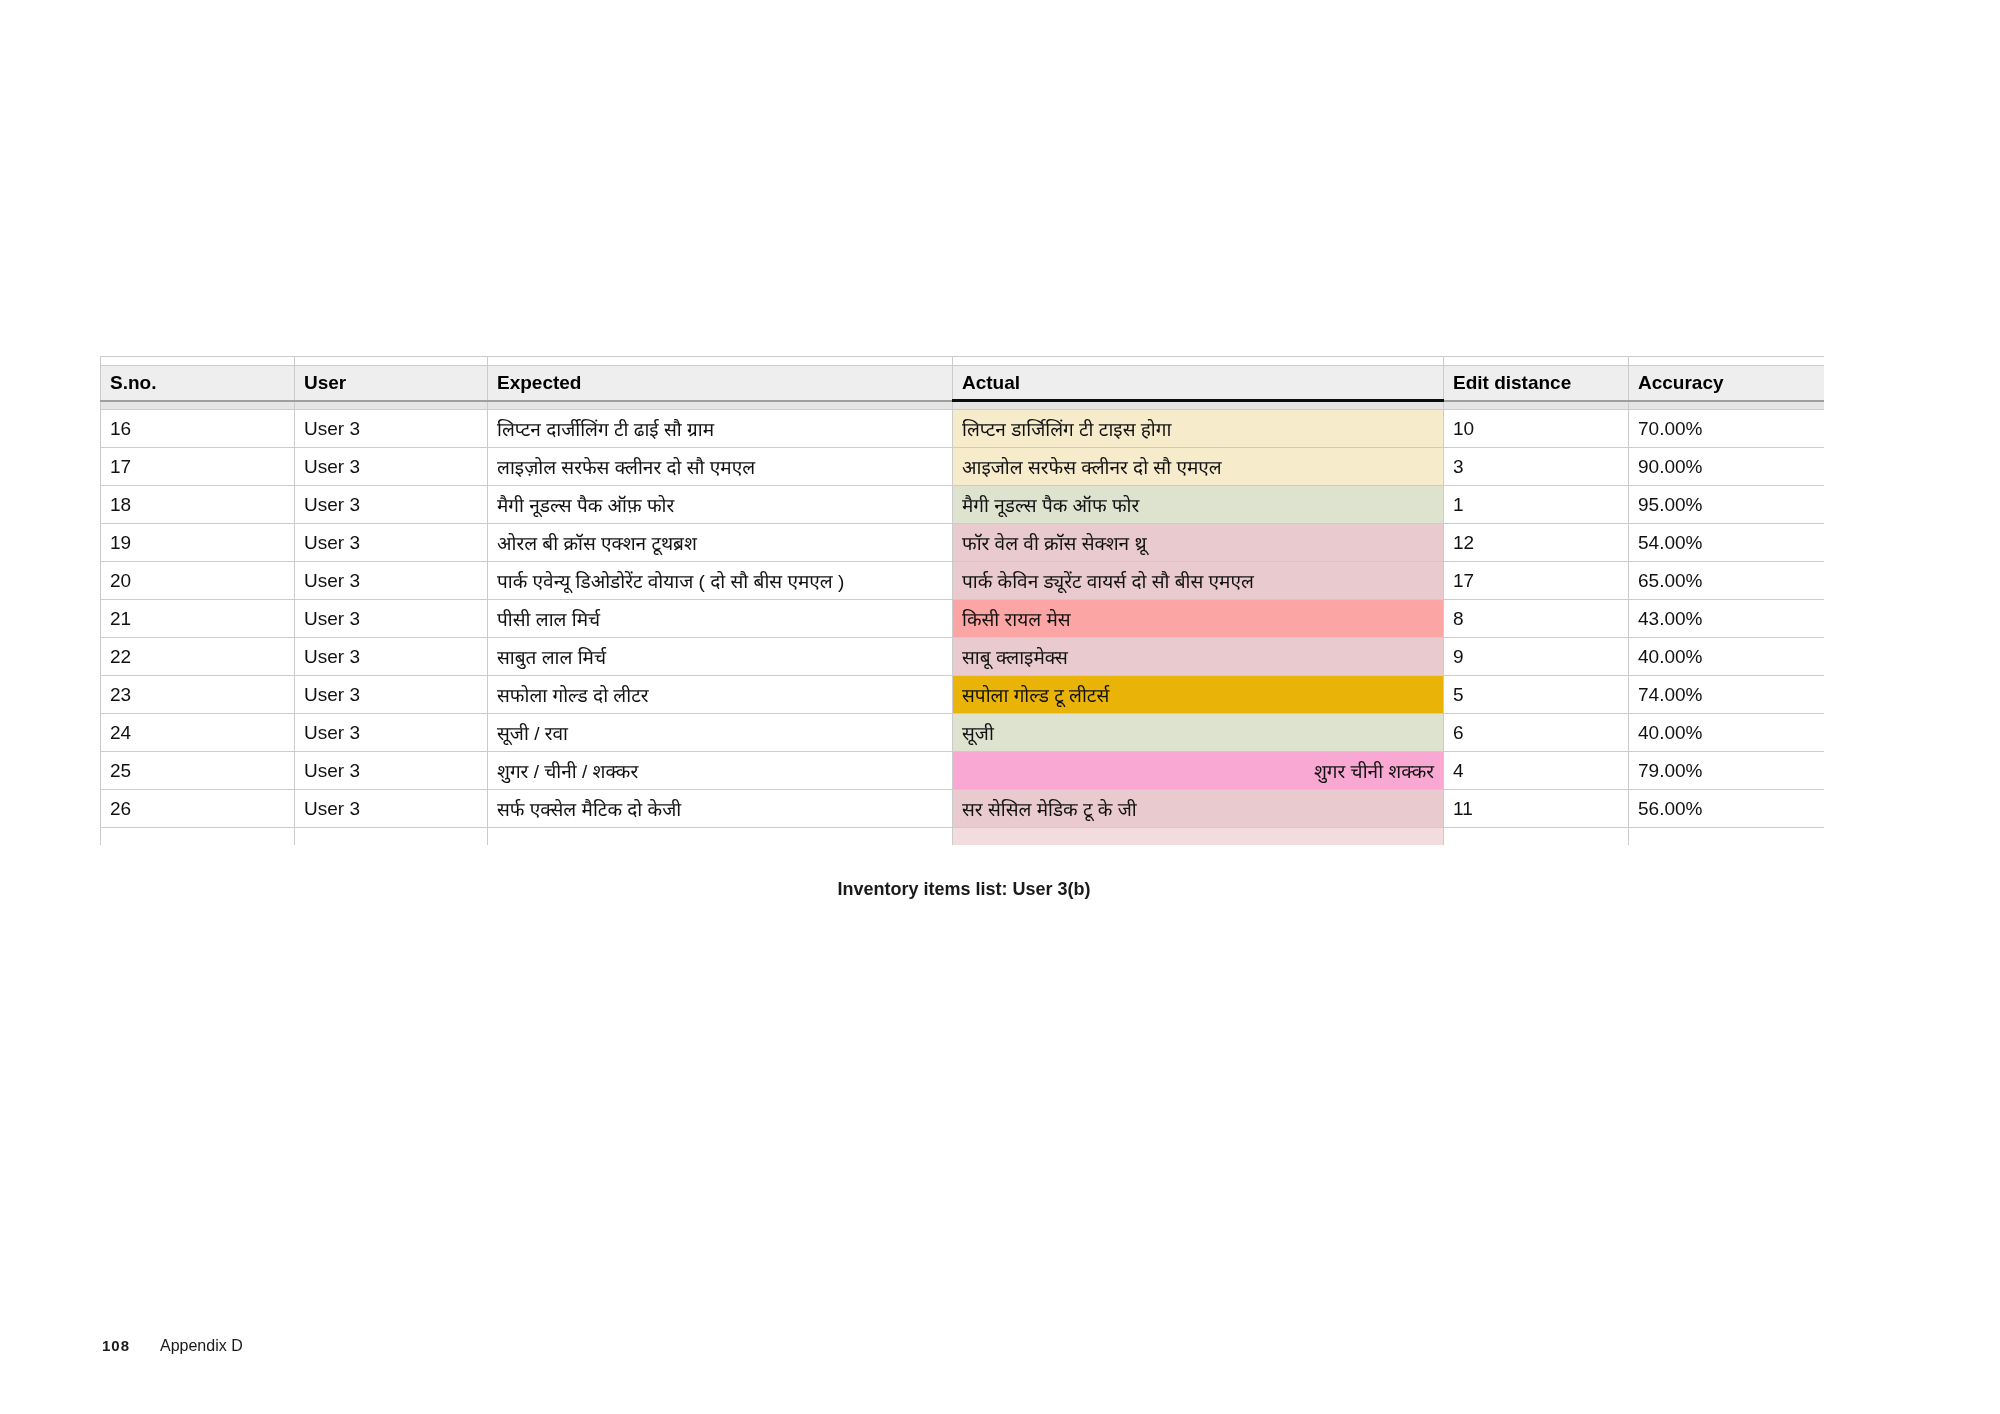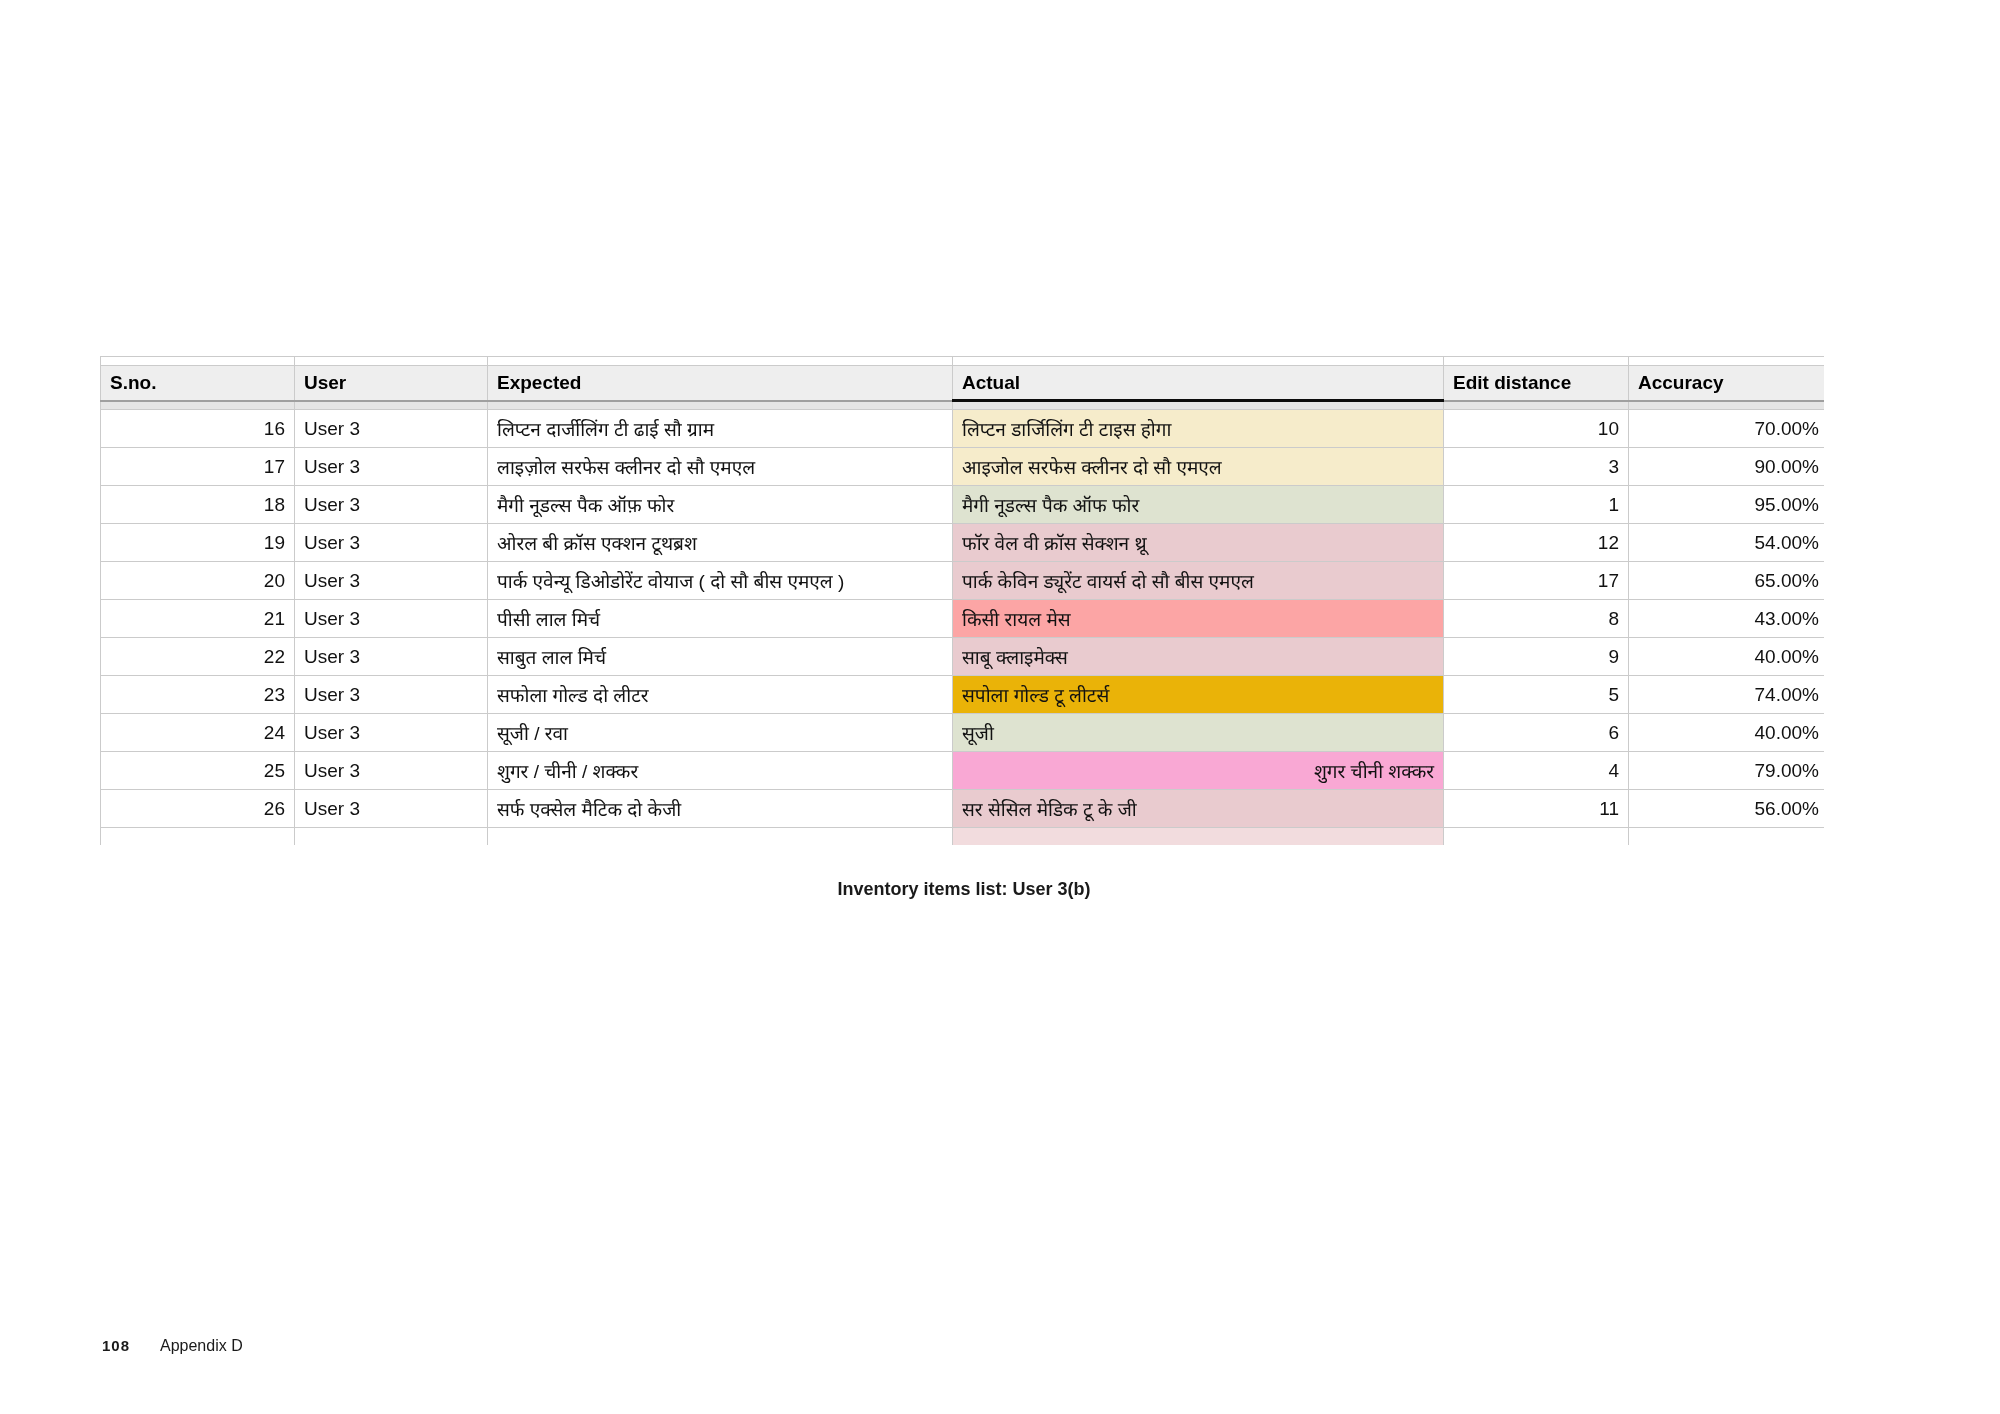--- a/index.html
+++ b/index.html
@@ -26,21 +26,21 @@
   tr.head td.actual-h { border-bottom:3px solid #0c0c0c; }
 
   
   tr.spacer td { height:9px; background:#e5e5e5; padding:0; }
 
   
   tbody td.cell {
     height:38px; font-size:19px; padding:0 9px; white-space:nowrap; overflow:hidden;
     background:#ffffff;
   }
-  td.num { text-align:right; padding-right:10px; }
+  td.num { padding-right:10px; }
   td.hindi { font-size:20px; }
 
   
   tr.sliver-bottom td { height:17px; border-bottom:none; background:#ffffff; padding:0; }
   tr.sliver-bottom td.cut-pink { background:#f2dcde; }
 
   .table-caption {
     position:absolute; top:879px; left:100px; width:1728px;
     text-align:center; font-size:18px; font-weight:700; color:#1a1a1a;
   }

